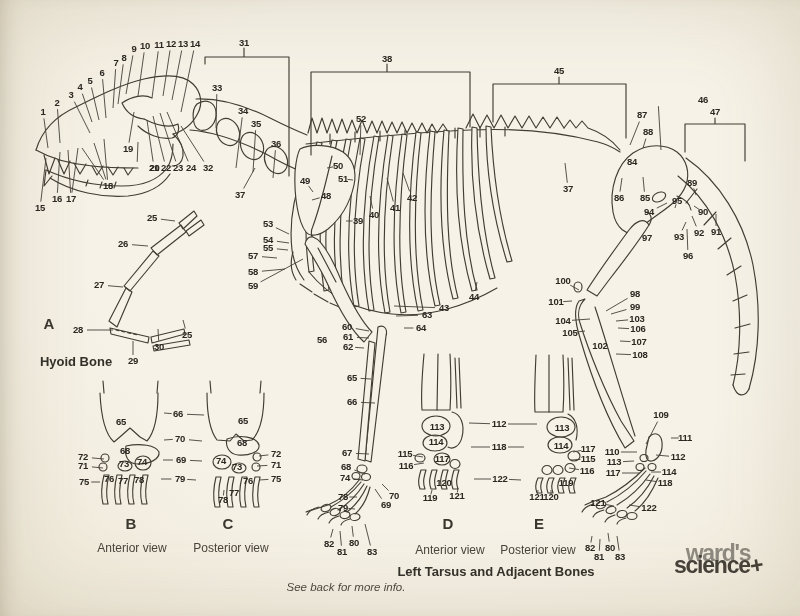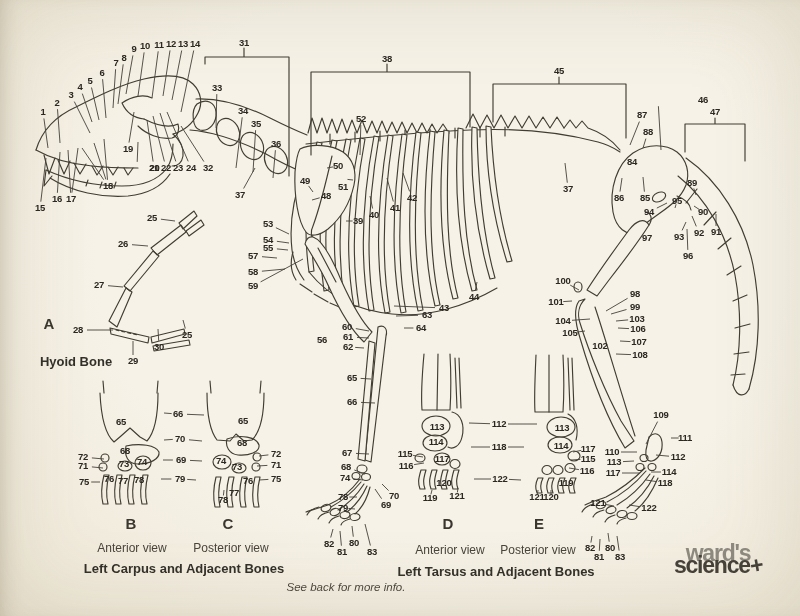--- a/index.html
+++ b/index.html
@@ -386,21 +386,21 @@
       <span class="lbl" style="left: 208px; top: 168px;">32</span>
       <span class="lbl" style="left: 244px; top: 43px;">31</span>
       <span class="lbl" style="left: 217px; top: 88px;">33</span>
       <span class="lbl" style="left: 243px; top: 111px;">34</span>
       <span class="lbl" style="left: 256px; top: 124px;">35</span>
       <span class="lbl" style="left: 276px; top: 144px;">36</span>
       <span class="lbl" style="left: 240px; top: 195px;">37</span>
       <span class="lbl" style="left: 387px; top: 59px;">38</span>
       <span class="lbl" style="left: 361px; top: 119px;">52</span>
       <span class="lbl" style="left: 338px; top: 166px;">50</span>
-      <span class="lbl" style="left: 343px; top: 187px;">51</span>
+      <span class="lbl" style="left: 343px; top: 179px;">51</span>
       <span class="lbl" style="left: 305px; top: 181px;">49</span>
       <span class="lbl" style="left: 326px; top: 196px;">48</span>
       <span class="lbl" style="left: 358px; top: 221px;">39</span>
       <span class="lbl" style="left: 374px; top: 215px;">40</span>
       <span class="lbl" style="left: 395px; top: 208px;">41</span>
       <span class="lbl" style="left: 412px; top: 198px;">42</span>
       <span class="lbl" style="left: 474px; top: 297px;">44</span>
       <span class="lbl" style="left: 444px; top: 308px;">43</span>
       <span class="lbl" style="left: 427px; top: 315px;">63</span>
       <span class="lbl" style="left: 421px; top: 328px;">64</span>
@@ -523,21 +523,20 @@
     </div>
 
 
   <span class="cap-letter" style="left:49px;top:323px">A</span>
   <span class="cap-bold" style="left:76px;top:361px">Hyoid Bone</span>
 
   <span class="cap-letter" style="left:131px;top:523px">B</span>
   <span class="cap-letter" style="left:228px;top:523px">C</span>
   <span class="cap-view" style="left:132px;top:548px">Anterior view</span>
   <span class="cap-view" style="left:231px;top:548px">Posterior view</span>
-  <span class="cap-bold" style="left:184px;top:568px">Left Carpus and Adjacent Bones</span>
 
   <span class="cap-letter" style="left:448px;top:523px">D</span>
   <span class="cap-letter" style="left:539px;top:523px">E</span>
   <span class="cap-view" style="left:450px;top:550px">Anterior view</span>
   <span class="cap-view" style="left:538px;top:550px">Posterior view</span>
   <span class="cap-bold" style="left:496px;top:571px">Left Tarsus and Adjacent Bones</span>
 
   <span class="note" style="left:346px;top:587px">See back for more info.</span>
 
   <div class="logo">

